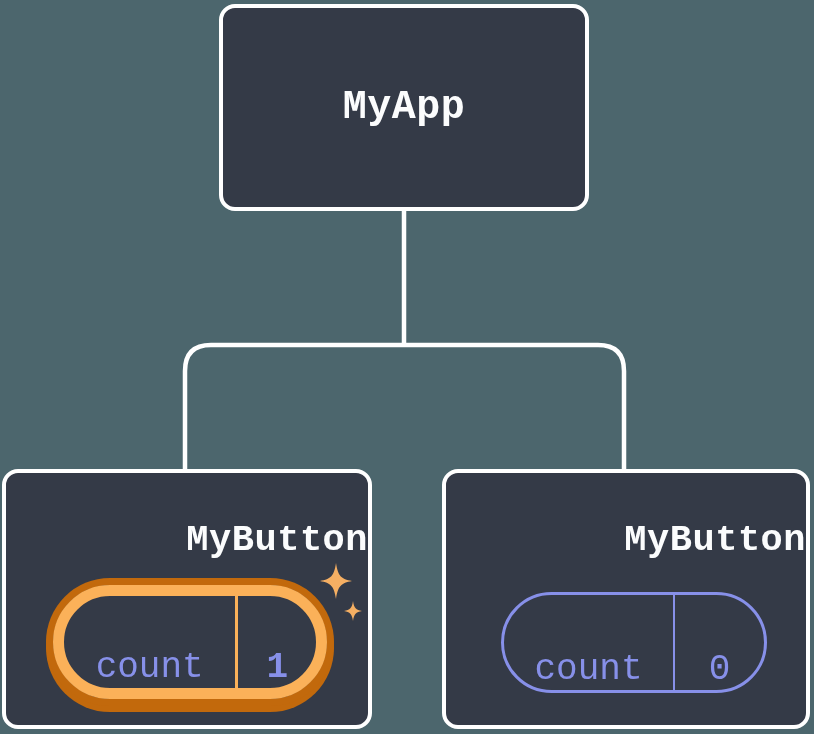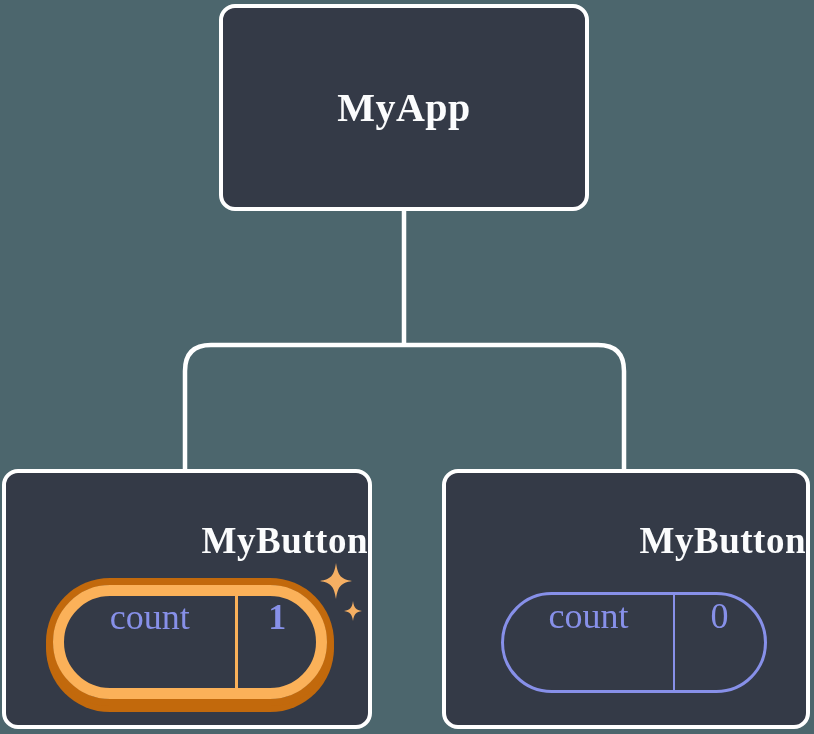--- a/index.html
+++ b/index.html
@@ -2,21 +2,21 @@
 <html><head>
 <meta charset="utf-8">
 <style>
   html, body { margin: 0; padding: 0; background: #4C666D; }
   .stage {
     position: relative;
     width: 814px;
     height: 734px;
     background: #4C666D;
     overflow: hidden;
-    font-family: Liberation Serif, serif;
+    font-family: Liberation Mono, monospace;
   }
   .connectors { position: absolute; left: 0; top: 0; }
 
   .node {
     position: absolute;
     box-sizing: border-box;
     background: #343A47;
     border: 4px solid #FFFFFF;
     border-radius: 16px;
   }
@@ -47,21 +47,21 @@
   .pill-highlight {
     left: 47px; top: 112px; width: 274px; height: 114px;
     border: 11px solid #FBB159;
     box-shadow: 0 0 0 7px #C2690C, 0 6px 0 7px #C2690C;
   }
   .pill-normal {
     left: 55px; top: 119px; width: 266px; height: 101px;
     border: 3px solid #8790E9;
   }
   .pill-section {
-    display: flex; align-items: flex-start; justify-content: center;
+    display: flex; align-items: flex-end; justify-content: center;
     height: 100%;
   }
   .pill-key-section   { flex: 0 0 68%; }
   .pill-value-section { flex: 1 1 auto; }
   .pill-normal .pill-key-section { flex: 0 0 65%; }
   .pill-divider { width: 3px; align-self: stretch; }
   .pill-highlight .pill-divider { background: #FBB159; }
   .pill-normal   .pill-divider { background: #8790E9; width: 2px; }
 
   .pill-key   { color: #8790E9; font-size: 36px; font-weight: 400; }

